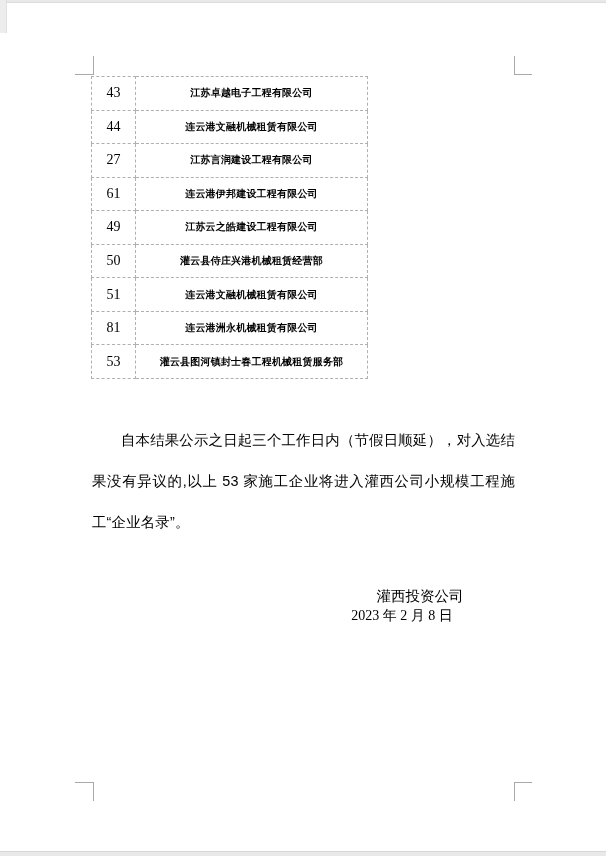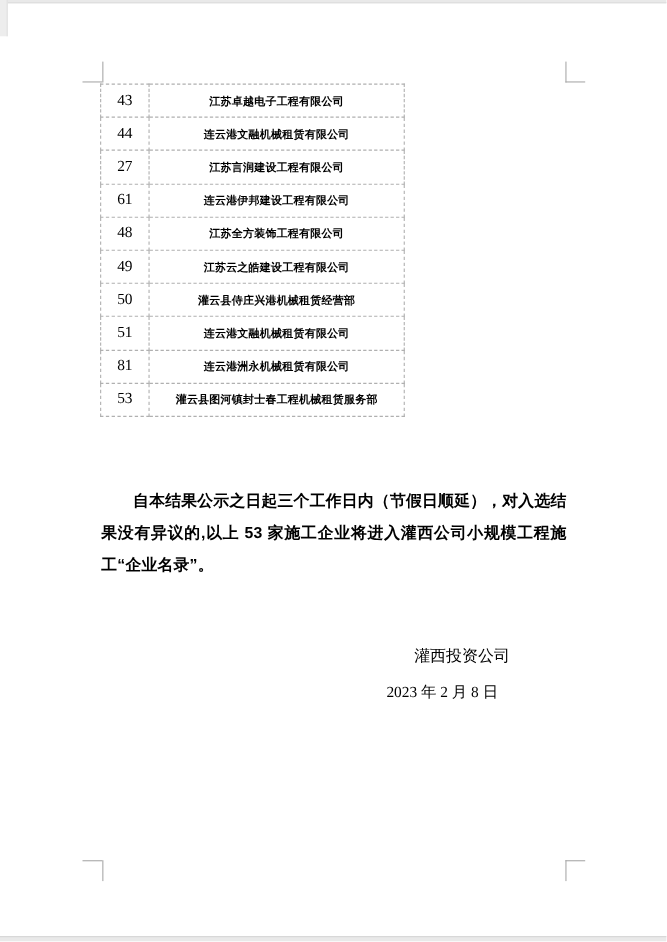--- a/index.html
+++ b/index.html
@@ -77,43 +77,42 @@
     font-size: 10px;
     font-weight: bold;
     letter-spacing: 0.2px;
     font-family: Liberation Mono, monospace;
   }
 
   
   .notice {
     position: absolute;
     left: 92px;
-    top: 442px;
+    top: 420px;
     width: 423px;
     font-size: 14.4px;
-    line-height: 29px;
+    line-height: 41px;
     text-align: justify;
     text-indent: 29px;
     letter-spacing: 0.2px;
-    font-weight: bold;
   }
 
   
   .sig-company {
     position: absolute;
     left: 420px;
     top: 587px;
     transform: translateX(-50%);
     font-size: 14.5px;
     white-space: nowrap;
   }
   .sig-date {
     position: absolute;
     left: 402px;
-    top: 621px;
+    top: 607px;
     transform: translateX(-50%);
     font-size: 14px;
     font-family: "Liberation Serif", "Liberation Sans", serif;
     white-space: nowrap;
   }
 </style>
 </head>
 <body>
 
 <div class="screen">
@@ -150,24 +149,20 @@
         </tr>
         <tr>
           <td class="num">27</td>
           <td class="name">江苏言润建设工程有限公司</td>
         </tr>
         <tr>
           <td class="num">61</td>
           <td class="name">连云港伊邦建设工程有限公司</td>
         </tr>
         <tr>
-          <td class="num">48</td>
-          <td class="name">江苏全方装饰工程有限公司</td>
-        </tr>
-        <tr>
           <td class="num">49</td>
           <td class="name">江苏云之皓建设工程有限公司</td>
         </tr>
         <tr>
           <td class="num">50</td>
           <td class="name">灌云县侍庄兴港机械租赁经营部</td>
         </tr>
         <tr>
           <td class="num">51</td>
           <td class="name">连云港文融机械租赁有限公司</td>

